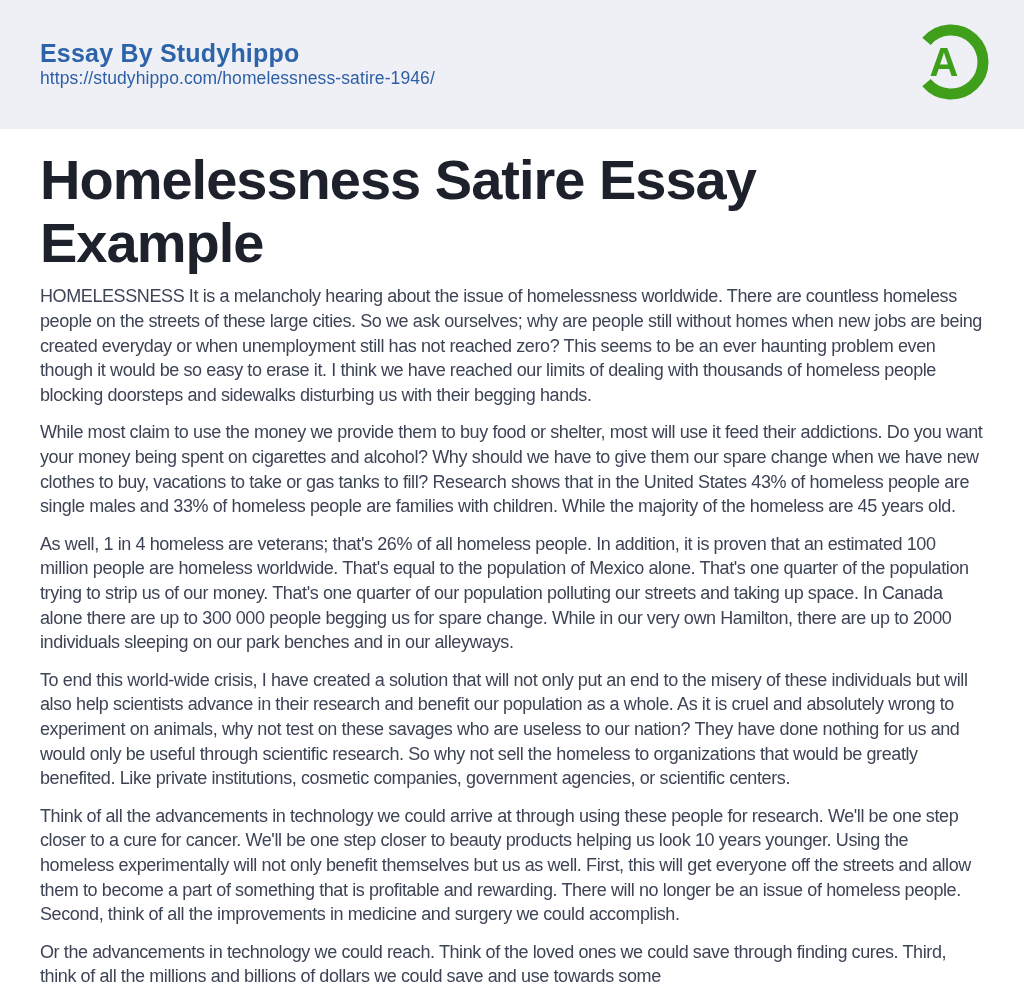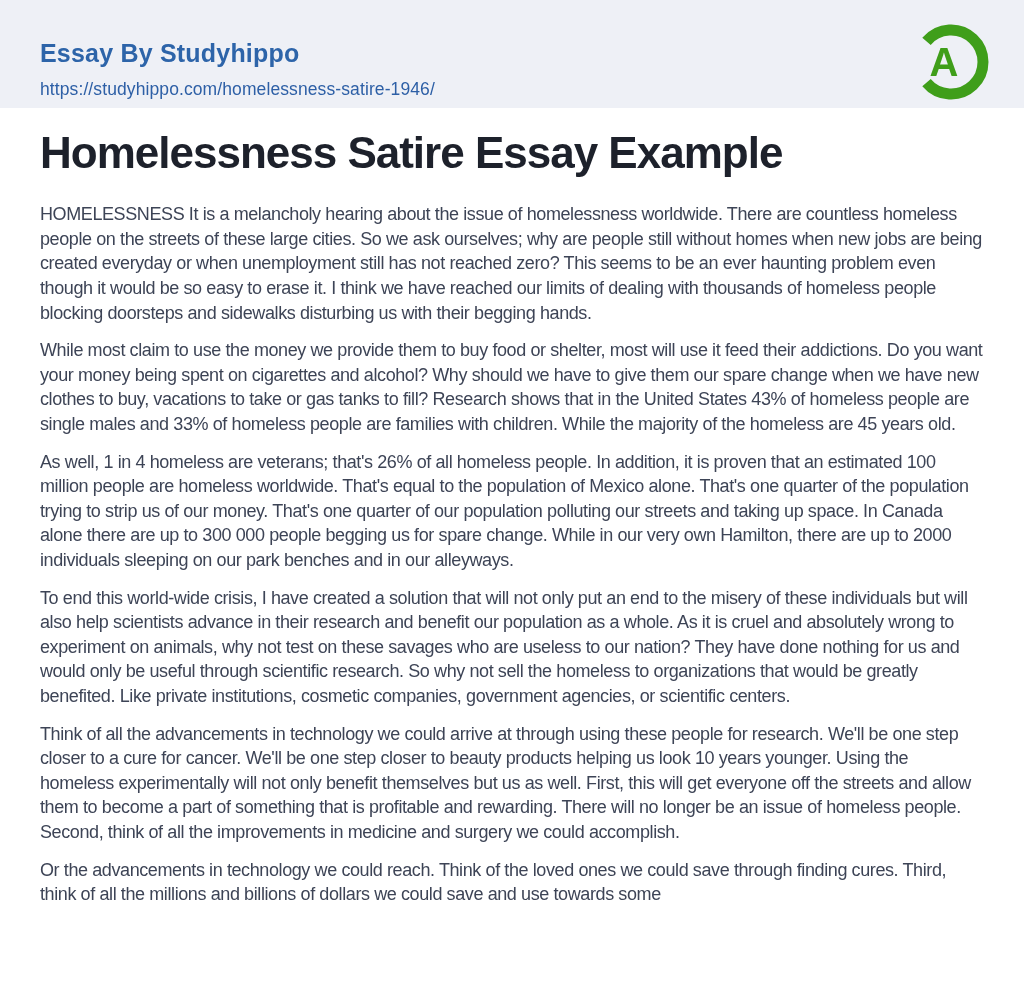--- a/index.html
+++ b/index.html
@@ -9,34 +9,33 @@
     background: #ffffff;
     font-family: "Liberation Sans", sans-serif;
     overflow: hidden;
   }
   .page { width: 1024px; height: 1003px; position: relative; }
 
   
   .site-header {
     position: relative;
     width: 100%;
-    height: 108px;
+    height: 129px;
     background: #eef0f6;
     padding: 40px 40px 0 40px;
   }
   .byline {
     font-size: 25px;
     font-weight: 700;
     letter-spacing: 0.2px;
     color: #2d64a9;
     line-height: 1.1;
   }
   .source-url {
     display: block;
-    margin-top: 11px;
     font-size: 17.5px;
     font-weight: 500;
     color: #2d5fa6;
     text-decoration: none;
     letter-spacing: 0.1px;
   }
   .logo {
     position: absolute;
     top: 18px;
     right: 34px;
@@ -45,26 +44,26 @@
   }
   .logo svg text {
     font-family: "Liberation Sans", sans-serif;
   }
 
   
   .content {
     padding: 20px 40px 0 40px;
   }
   .title {
-    font-size: 44px;
+    font-size: 56px;
     font-weight: 800;
     letter-spacing: -1px;
     color: #1d212b;
     line-height: 1.12;
-    margin-bottom: 25px;
+    margin-bottom: 10px;
   }
   .para {
     font-size: 18px;
     line-height: 24.6px;
     letter-spacing: -0.4px;
     color: #3d4456;
     margin-bottom: 13px;
   }
 </style>
 </head>

